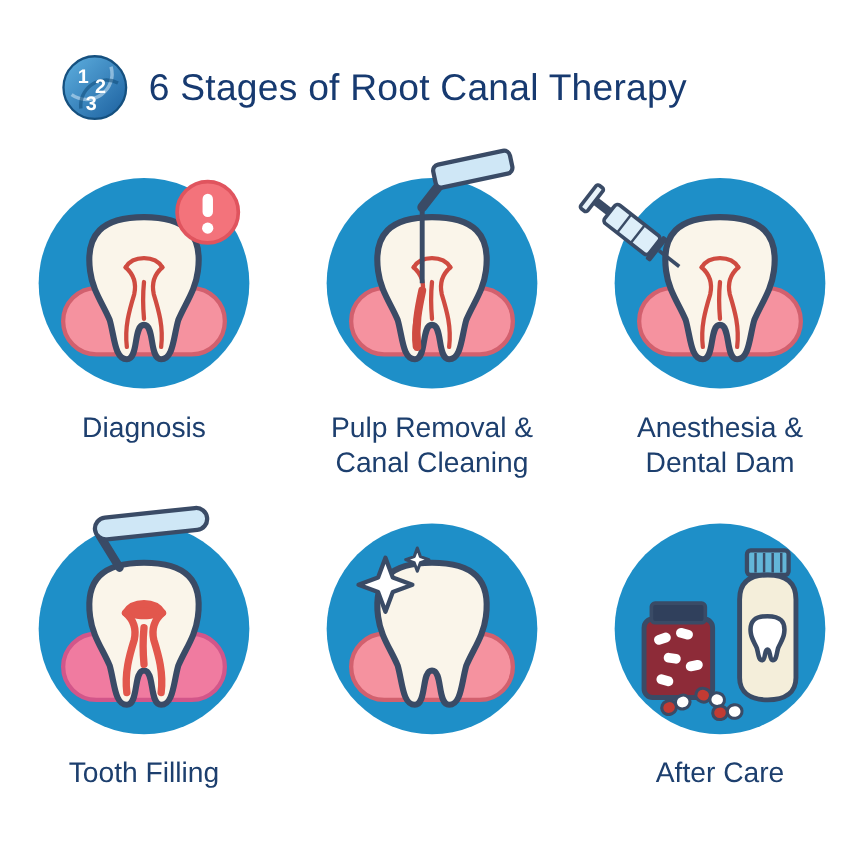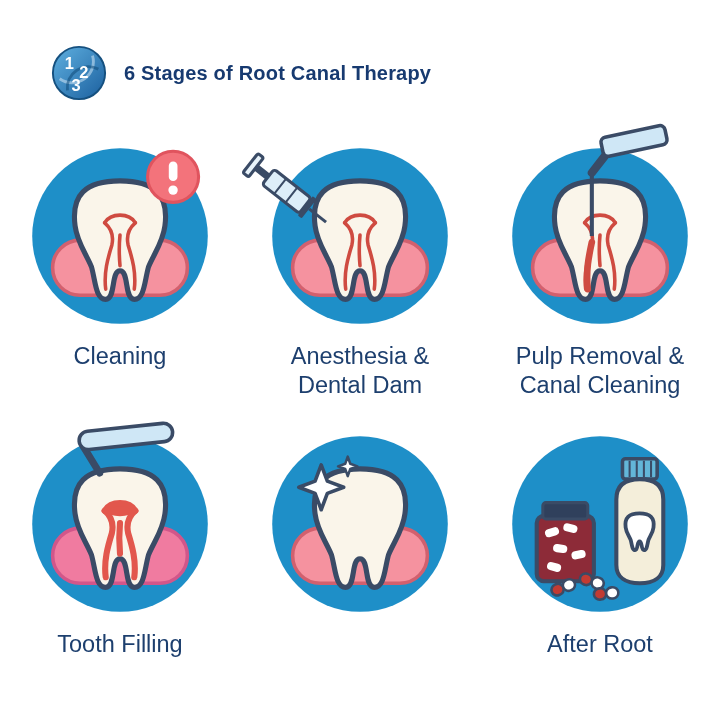--- a/index.html
+++ b/index.html
@@ -1,21 +1,21 @@
 <!DOCTYPE html>
 <html><head>
 <meta charset="utf-8">
 <style>
   * { margin:0; padding:0; box-sizing:border-box; }
   html,body { width:720px; height:720px; background:#ffffff; font-family:"Liberation Sans", sans-serif; }
   .page { width:720px; height:720px; position:relative; overflow:hidden; background:#ffffff; }
 
   .header { display:flex; align-items:center; gap:16px; padding:44px 20px 0 50px; }
   .logo { width:58px; height:58px; flex:0 0 auto; }
-  .title { font-size:20px; font-weight:700; color:#173a70; letter-spacing:.2px; }
+  .title { font-size:31px; font-weight:400; color:#173a70; letter-spacing:.2px; }
 
   .grid { display:grid; grid-template-columns:repeat(3, 240px); justify-content:center; margin-top:34px; row-gap:10px; }
   .stage { display:flex; flex-direction:column; align-items:center; }
   .icon { width:196px; height:196px; position:relative; }
   .icon svg { width:100%; height:100%; overflow:visible; display:block; }
   svg { overflow:visible; }
   .label { margin-top:10px; font-size:23.5px; color:#1d3f6e; text-align:center; line-height:1.22; white-space:pre-line; }
   .row1 .label { min-height:72px; }
   svg text { font-family:"Liberation Sans", sans-serif; }
 </style>
@@ -62,21 +62,40 @@
           <use href="#gumShape" fill="#f5929f" stroke="#d2606e" stroke-width="3.5"></use>
           <use href="#toothPath" fill="#faf5ea" stroke="#3a4b66" stroke-width="5"></use>
           <use href="#canalsGroup" stroke="#cf4b41" stroke-width="3.5"></use>
           <g>
             <circle cx="148" cy="40" r="25" fill="#f3737b" stroke="#e0545e" stroke-width="3"></circle>
             <rect x="143.8" y="25" width="8.5" height="19" rx="4.2" fill="#ffffff"></rect>
             <circle cx="148" cy="53" r="4.6" fill="#ffffff"></circle>
           </g>
         </svg>
       </div>
-      <div class="label">Cleaning</div>
+      <div class="label">Diagnosis</div>
+    </div>
+
+    <div class="stage row1">
+      <div class="icon">
+        <svg viewBox="0 0 192 192">
+          <circle cx="96" cy="98" r="86" fill="#1e8fc8"></circle>
+          <use href="#gumShape" fill="#f5929f" stroke="#d2606e" stroke-width="3.5"></use>
+          <use href="#toothPath" fill="#faf5ea" stroke="#3a4b66" stroke-width="5"></use>
+          <use href="#canalsGroup" stroke="#cf4b41" stroke-width="3.5"></use>
+          <path d="M84 150 C82 132 85 118 88 104" stroke="#cf4b41" stroke-width="6.5" fill="none" stroke-linecap="round"></path>
+          <g>
+            <path d="M88 98 L88 34" stroke="#3a4b66" stroke-width="4"></path>
+            <path d="M88 36 L102 18" stroke="#3a4b66" stroke-width="8" stroke-linecap="round"></path>
+            <rect x="98" y="2" width="64" height="19" rx="5" transform="rotate(-12 98 11.5)" fill="#cfe7f6" stroke="#3a4b66" stroke-width="3.5"></rect>
+          </g>
+        </svg>
+      </div>
+      <div class="label">Pulp Removal &amp;
+Canal Cleaning</div>
     </div>
 
     <div class="stage row1">
       <div class="icon">
         <svg viewBox="0 0 192 192">
           <circle cx="96" cy="98" r="86" fill="#1e8fc8"></circle>
           <use href="#gumShape" fill="#f5929f" stroke="#d2606e" stroke-width="3.5"></use>
           <use href="#toothPath" fill="#faf5ea" stroke="#3a4b66" stroke-width="5"></use>
           <use href="#canalsGroup" stroke="#cf4b41" stroke-width="3.5"></use>
           <g transform="translate(6 40) rotate(38)">
@@ -84,39 +103,20 @@
             <rect x="-15" y="-3.5" width="15" height="7" fill="#3a4b66"></rect>
             <rect x="0" y="-9.5" width="46" height="19" rx="3" fill="#ddeef9" stroke="#3a4b66" stroke-width="3"></rect>
             <path d="M15 -9.5 L15 9.5 M29 -9.5 L29 9.5" stroke="#3a4b66" stroke-width="2"></path>
             <rect x="46" y="-12" width="5" height="24" rx="1.5" fill="#3a4b66"></rect>
             <path d="M51 0 L72 0" stroke="#3a4b66" stroke-width="3"></path>
           </g>
         </svg>
       </div>
       <div class="label">Anesthesia &amp;
 Dental Dam</div>
-    </div>
-
-    <div class="stage row1">
-      <div class="icon">
-        <svg viewBox="0 0 192 192">
-          <circle cx="96" cy="98" r="86" fill="#1e8fc8"></circle>
-          <use href="#gumShape" fill="#f5929f" stroke="#d2606e" stroke-width="3.5"></use>
-          <use href="#toothPath" fill="#faf5ea" stroke="#3a4b66" stroke-width="5"></use>
-          <use href="#canalsGroup" stroke="#cf4b41" stroke-width="3.5"></use>
-          <path d="M84 150 C82 132 85 118 88 104" stroke="#cf4b41" stroke-width="6.5" fill="none" stroke-linecap="round"></path>
-          <g>
-            <path d="M88 98 L88 34" stroke="#3a4b66" stroke-width="4"></path>
-            <path d="M88 36 L102 18" stroke="#3a4b66" stroke-width="8" stroke-linecap="round"></path>
-            <rect x="98" y="2" width="64" height="19" rx="5" transform="rotate(-12 98 11.5)" fill="#cfe7f6" stroke="#3a4b66" stroke-width="3.5"></rect>
-          </g>
-        </svg>
-      </div>
-      <div class="label">Pulp Removal &amp;
-Canal Cleaning</div>
     </div>
 
     <div class="stage row2">
       <div class="icon">
         <svg viewBox="0 0 192 192">
           <circle cx="96" cy="98" r="86" fill="#1e8fc8"></circle>
           <use href="#gumShape" fill="#f07ba0" stroke="#d2568a" stroke-width="3.5"></use>
           <use href="#toothPath" fill="#faf5ea" stroke="#3a4b66" stroke-width="5"></use>
           <path d="M81 85 C87 75 105 75 111 85 C107 92 85 92 81 85 Z" fill="#e2574d"></path>
           <use href="#canalsGroup" stroke="#e2574d" stroke-width="6"></use>
@@ -171,17 +171,17 @@
           <g transform="translate(88 154) rotate(18)">
             <rect x="-12" y="-5.5" width="12" height="11" rx="5.5" fill="#c23b33" stroke="#3a4b66" stroke-width="2.5"></rect>
             <rect x="0" y="-5.5" width="12" height="11" rx="5.5" fill="#ffffff" stroke="#3a4b66" stroke-width="2.5"></rect>
           </g>
           <g transform="translate(102 166) rotate(-5)">
             <rect x="-12" y="-5.5" width="12" height="11" rx="5.5" fill="#c23b33" stroke="#3a4b66" stroke-width="2.5"></rect>
             <rect x="0" y="-5.5" width="12" height="11" rx="5.5" fill="#ffffff" stroke="#3a4b66" stroke-width="2.5"></rect>
           </g>
         </svg>
       </div>
-      <div class="label">After Root</div>
+      <div class="label">After Care</div>
     </div>
 
   </div>
 </div>
 
 </body></html>

